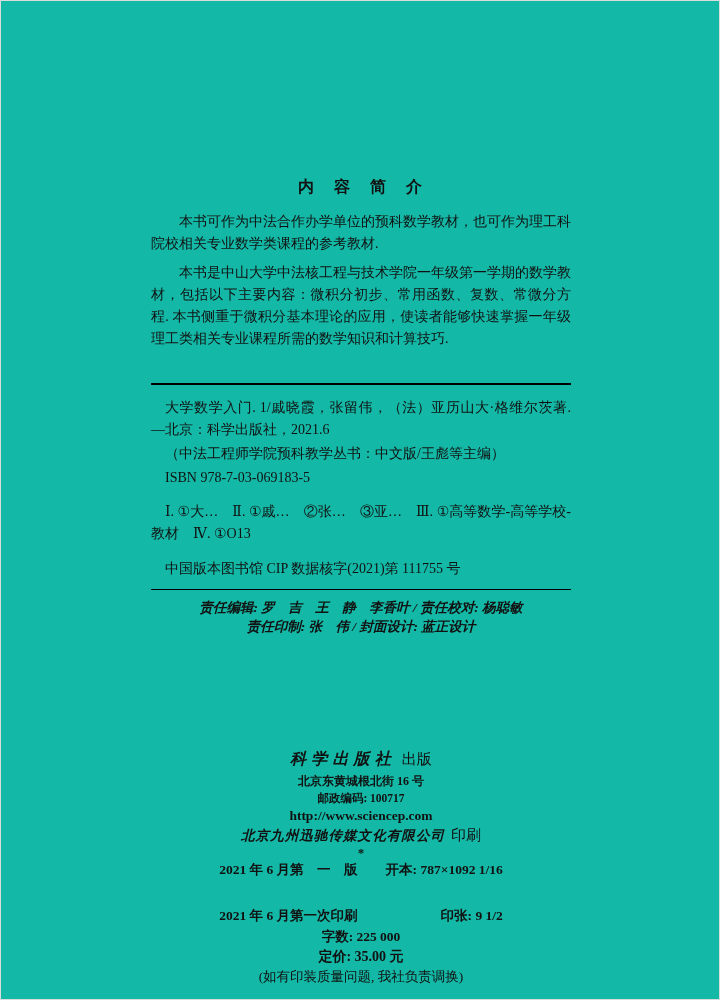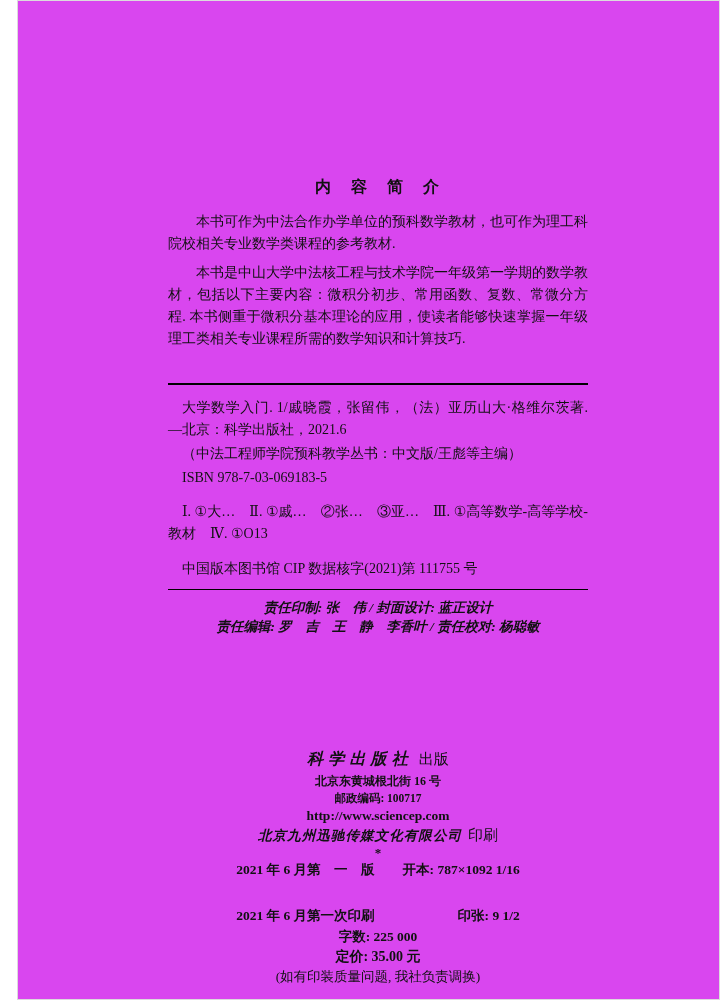--- a/index.html
+++ b/index.html
@@ -5,23 +5,22 @@
   html, body { margin: 0; padding: 0; background: #ffffff; }
   body {
     width: 720px; height: 1000px;
     font-family: "Liberation Serif", "DejaVu Serif", serif;
     color: #111; position: relative;
     -webkit-font-smoothing: antialiased;
   }
   .scan-page {
     position: absolute; inset: 0;
     border: 1px solid #dcdcdc;
-    background: #d946ef;
+    background: #14b8a6;
     box-sizing: border-box;
-    margin-left: 17px;
   }
   .column {
     position: absolute;
     left: 150px; top: 0;
     width: 420px;
   }
 
   
   .intro-title {
     margin-top: 176px;
@@ -119,22 +118,22 @@
 
     <hr class="rule-top">
     <p class="cip-entry">大学数学入门. 1/戚晓霞，张留伟，（法）亚历山大·格维尔茨著. —北京：科学出版社，2021.6</p>
     <p class="cip-series">（中法工程师学院预科教学丛书：中文版/王彪等主编）</p>
     <p class="cip-isbn">ISBN 978-7-03-069183-5</p>
     <p class="cip-class">Ⅰ. ①大…　Ⅱ. ①戚…　②张…　③亚…　Ⅲ. ①高等数学-高等学校-教材　Ⅳ. ①O13</p>
     <p class="cip-record">中国版本图书馆 CIP 数据核字(2021)第 111755 号</p>
     <hr class="rule-bottom">
 
     <div class="credits">
+      <p>责任编辑: 罗　吉　王　静　李香叶 / 责任校对: 杨聪敏</p>
       <p>责任印制: 张　伟 / 封面设计: 蓝正设计</p>
-      <p>责任编辑: 罗　吉　王　静　李香叶 / 责任校对: 杨聪敏</p>
     </div>
 
     <div class="colophon">
       <p class="publisher-line">
         <span class="script-name">科学出版社</span><span class="role-suffix">出版</span>
       </p>
       <p class="addr-line">北京东黄城根北街 16 号</p>
       <p class="post-line">邮政编码: 100717</p>
       <p class="web-line">http://www.sciencep.com</p>
       <p class="printer-line">

